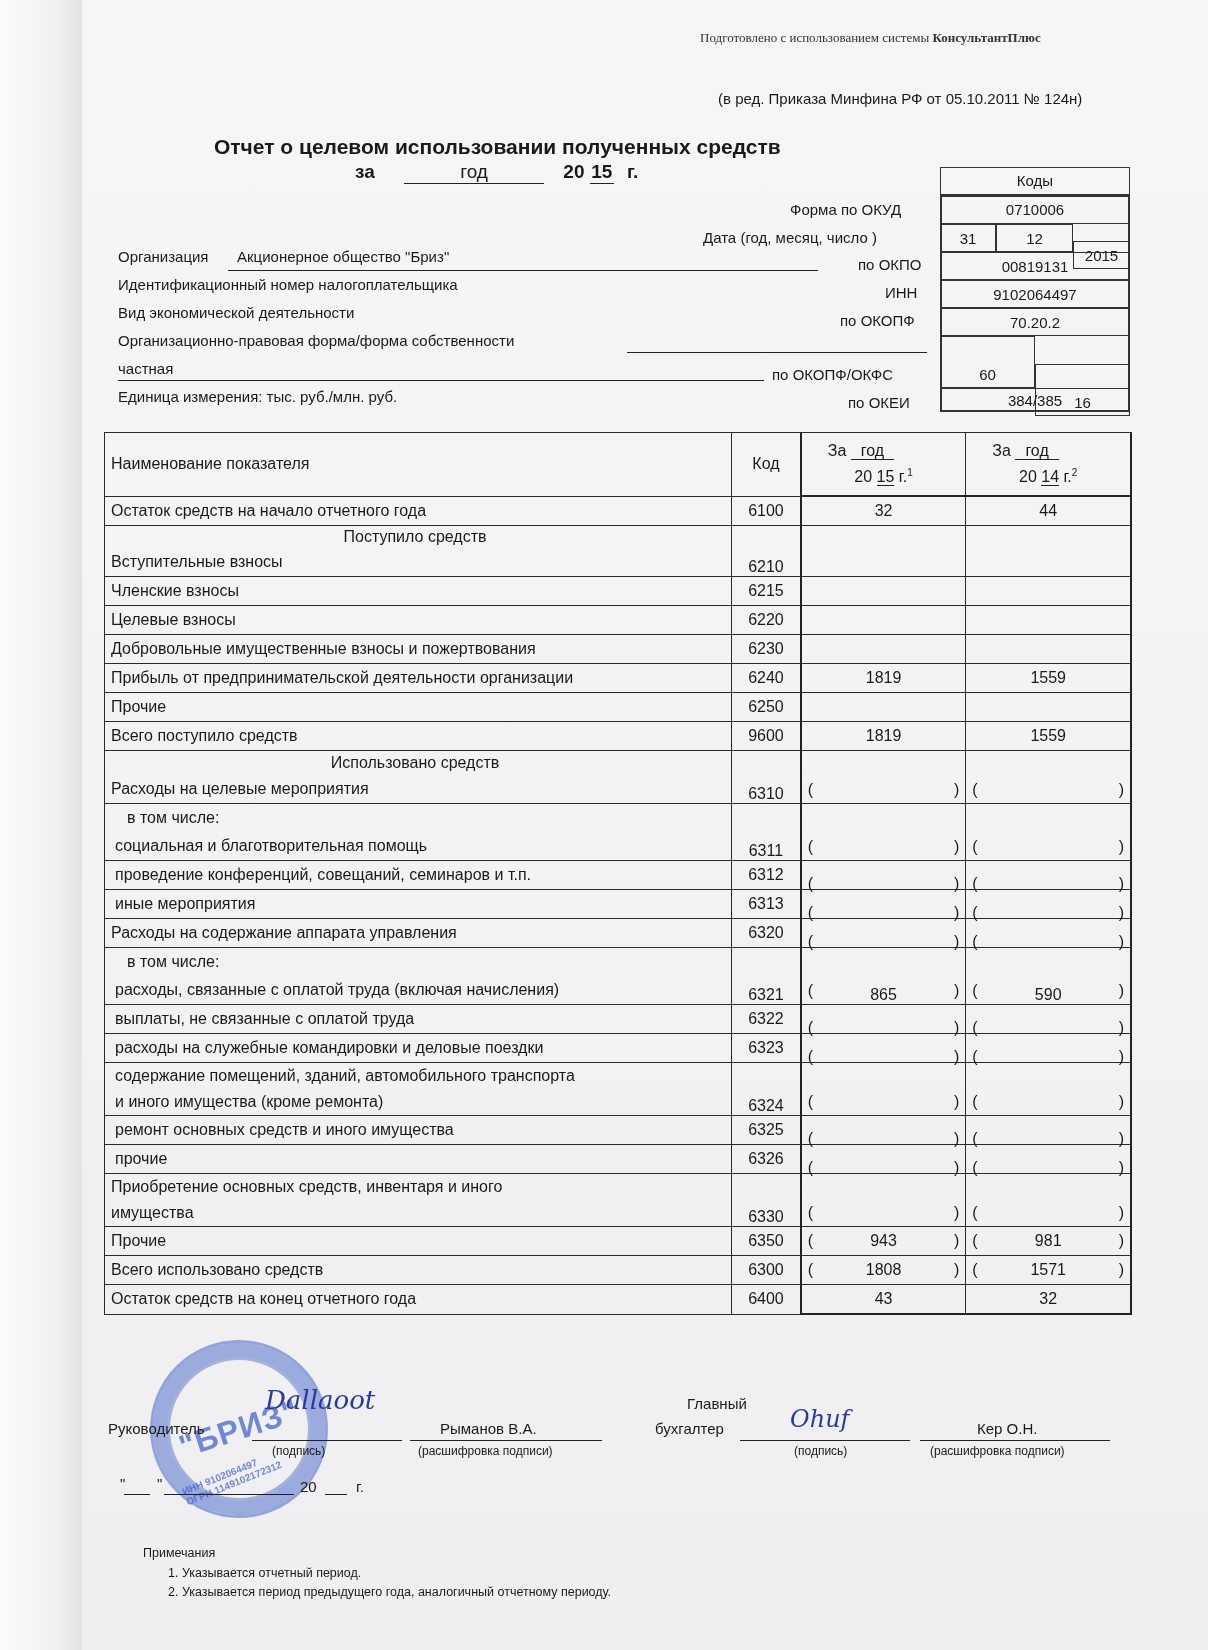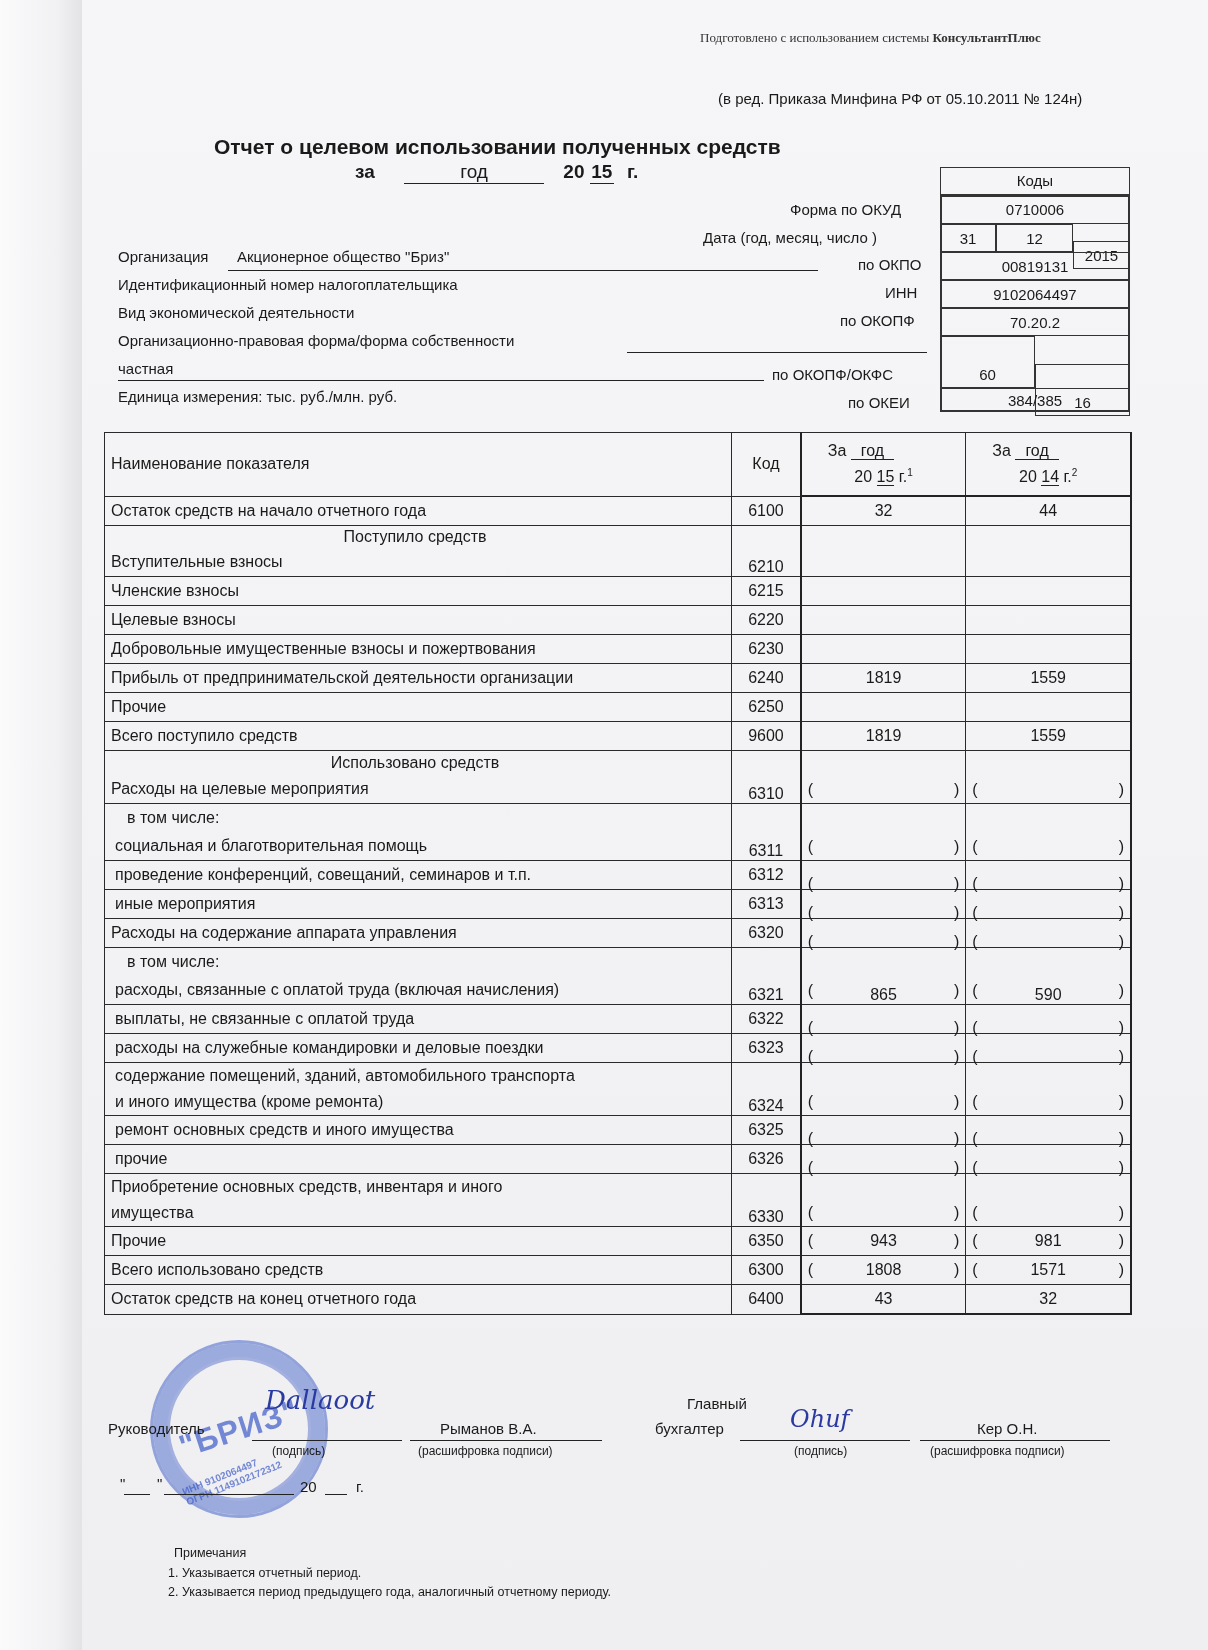--- a/index.html
+++ b/index.html
@@ -325,15 +325,15 @@
 <div class="abs small" style="left:930px; top:1444px;">(расшифровка подписи)</div>
 
 <div class="abs sign-lbl" style="left:120px; top:1475px;">"</div>
 <div class="field-line" style="left:124px; top:1494px; width:26px;"></div>
 <div class="abs sign-lbl" style="left:157px; top:1475px;">"</div>
 <div class="field-line" style="left:164px; top:1494px; width:130px;"></div>
 <div class="abs sign-lbl" style="left:300px; top:1478px;">20</div>
 <div class="field-line" style="left:325px; top:1494px; width:22px;"></div>
 <div class="abs sign-lbl" style="left:356px; top:1478px;">г.</div>
 
-<div class="abs notes" style="left:143px; top:1546px;margin-left:31px;">Примечания</div>
+<div class="abs notes" style="left:143px; top:1546px;">Примечания</div>
 <div class="abs notes" style="left:168px; top:1566px;">1. Указывается отчетный период.</div>
 <div class="abs notes" style="left:168px; top:1585px;">2. Указывается период предыдущего года, аналогичный отчетному периоду.</div>
 
 </body></html>

